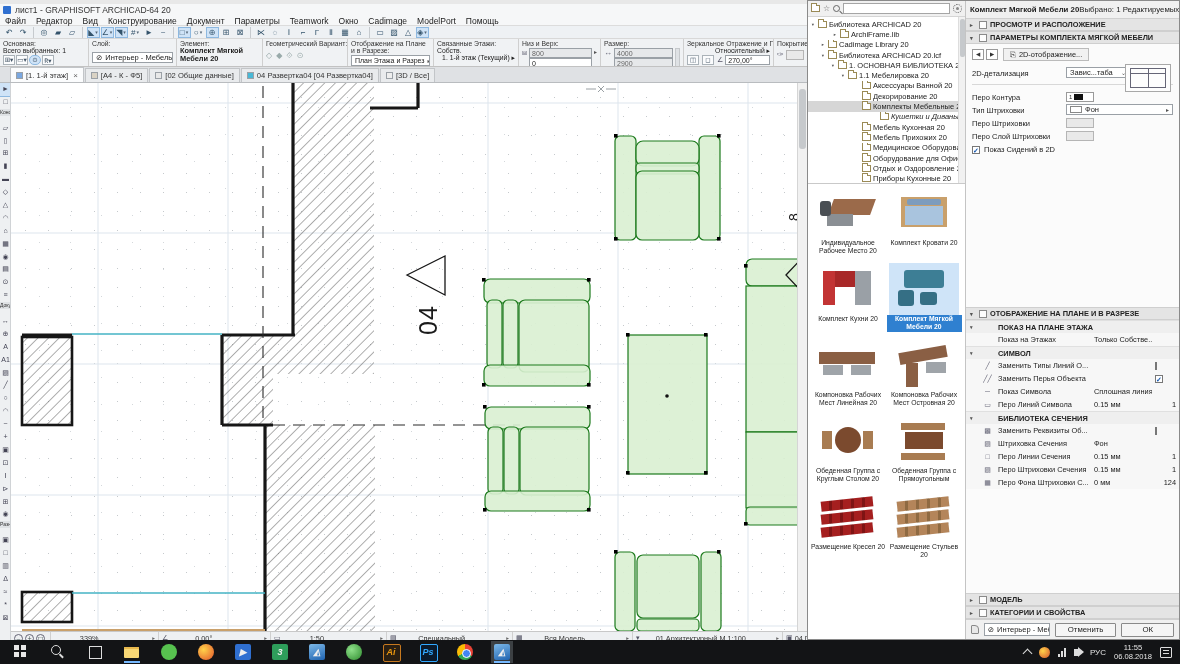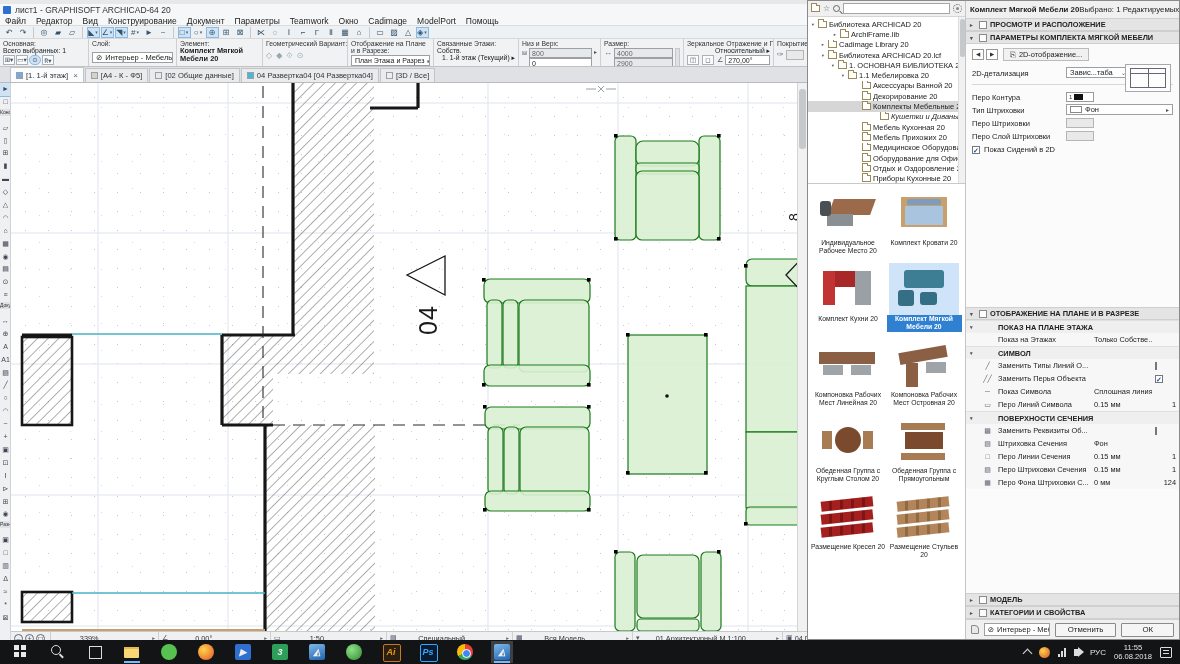--- a/index.html
+++ b/index.html
@@ -881,21 +881,21 @@
             <span class="dv">0.15 мм</span>
 
             <span class="cbx" style="visibility: hidden;"></span>
             <span class="dn">1</span>
 
             <span class="dend" style="visibility: hidden;"></span>
           </div>
           <div class="drow sub">
             <span class="ar">▾</span>
             <span class="ic" style="visibility: hidden;"></span>
-            <span class="dl">ПОВЕРХНОСТИ СЕЧЕНИЯ</span>
+            <span class="dl">БИБЛИОТЕКА СЕЧЕНИЯ</span>
             <span class="dv" style="visibility: hidden;"></span>
 
             <span class="cbx" style="visibility: hidden;"></span>
             <span class="dn" style="visibility: hidden;"></span>
 
             <span class="dend" style="visibility: hidden;"></span>
           </div>
           <div class="drow">
             <span class="ar" style="visibility: hidden;"></span>
             <span class="ic">▩</span>

